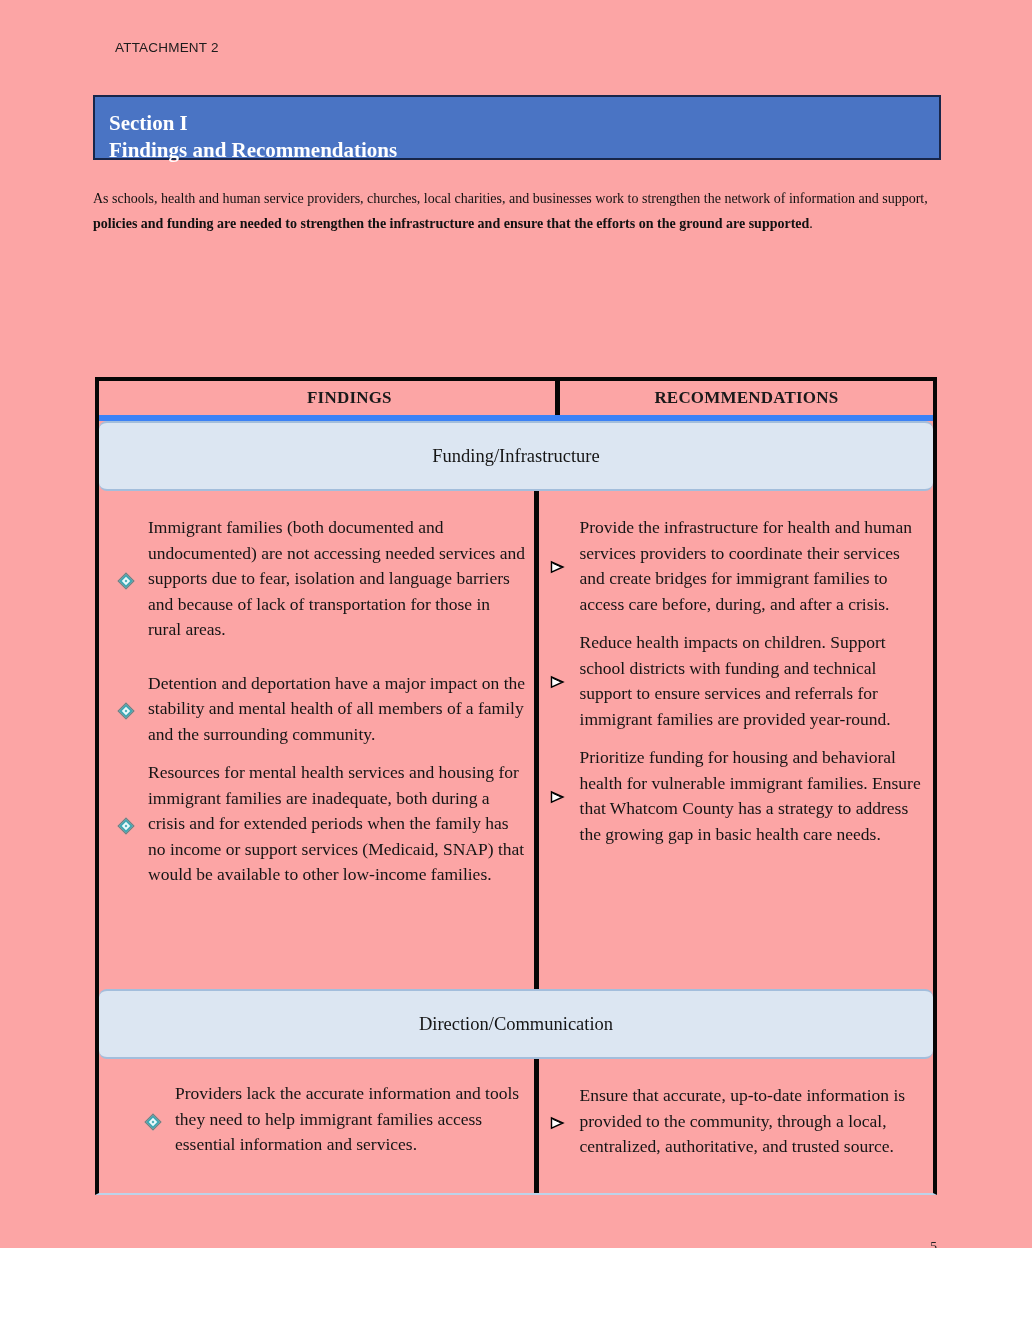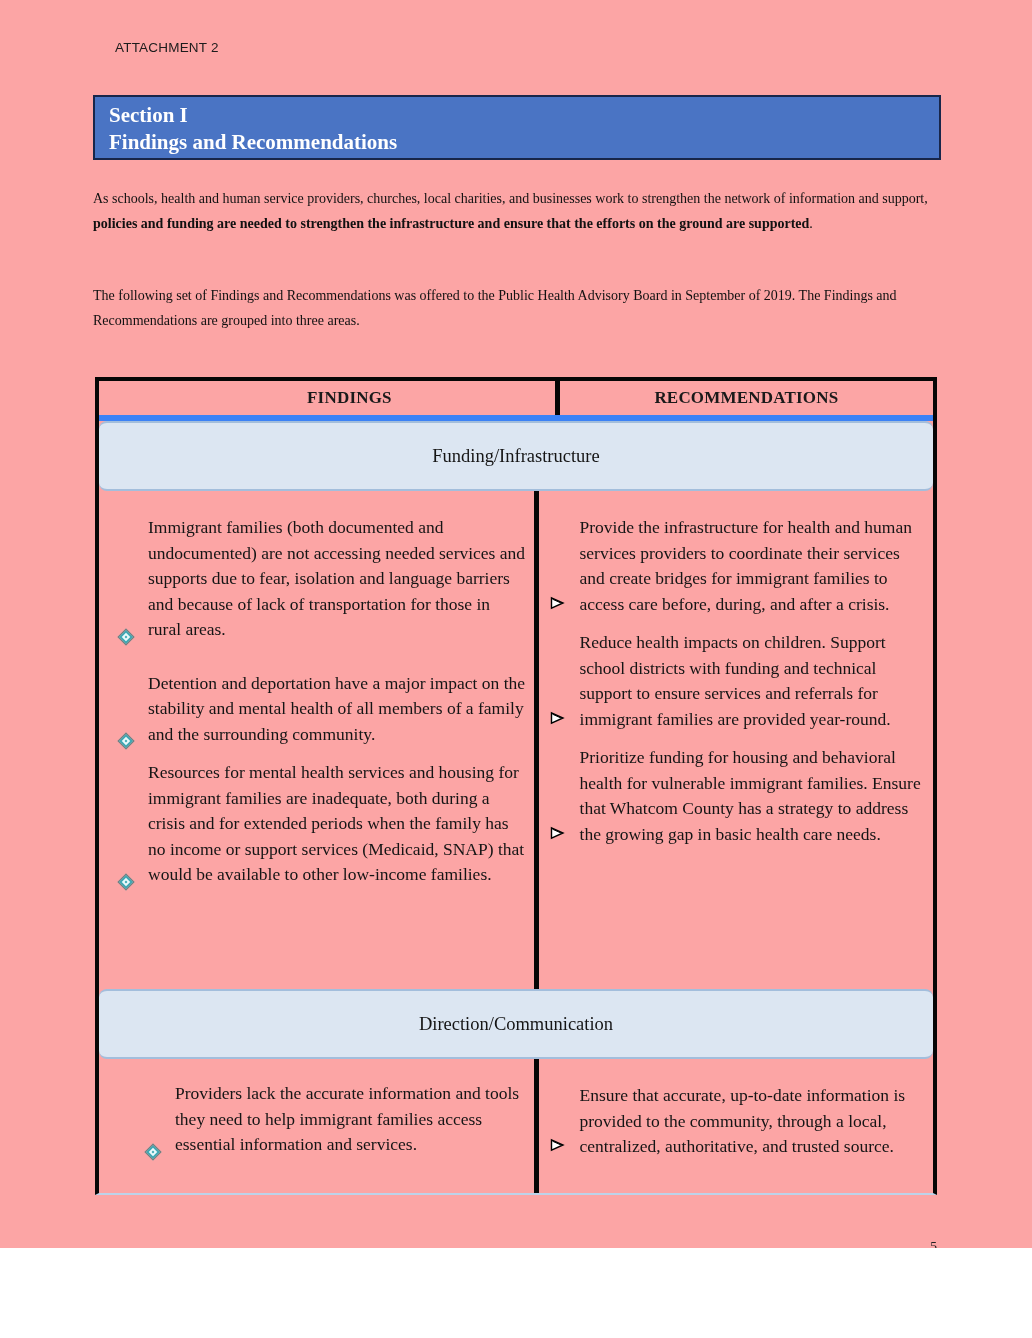--- a/index.html
+++ b/index.html
@@ -10,21 +10,21 @@
   }
   .attachment {
     position:absolute; left:115px; top:40px;
     font-family:"Liberation Sans", sans-serif; font-size:13.5px; color:#1c1c1c;
     letter-spacing:0.2px;
   }
   .section-header {
     position:absolute; left:93px; top:95px; width:848px; height:65px;
     background:#4A74C4; border:2.5px solid #18264a;
     color:#ffffff; font-weight:bold; font-size:21px; line-height:27px;
-    padding:5px 14px;
+    padding:13px 14px;
   }
   .intro { position:absolute; left:93px; width:852px; font-size:14px; line-height:24.5px; color:#111; }
   .intro-1 { top:187px; }
   .intro-2 { top:284px; }
 
   .tf-table {
     position:absolute; left:95px; top:377px; width:842px;
     border:4px solid #060606; border-bottom:2px solid #BDD3EA;
   }
   .row { display:flex; }
@@ -38,21 +38,21 @@
   .band {
     background:#DCE6F2; border-top:2px solid #A3BEDC; border-bottom:2px solid #A3BEDC;
     height:70px; display:flex; align-items:center; justify-content:center;
     font-size:18.5px; color:#151515;border-radius:8px;
   }
   .body-sec1 { min-height:498px; }
   .body-sec2 { min-height:134px; }
   .cell-pad-l { padding:24px 8px 18px 19px; }
   .cell-pad-r { padding:24px 8px 18px 11px; }
   .cell-pad-l-indent { padding:22px 8px 12px 46px; }
-  .bullet-item { display:flex; align-items:flex-end; font-size:17.5px; line-height:25.5px; color:#151515; }
+  .bullet-item { display:flex; align-items:center; font-size:17.5px; line-height:25.5px; color:#151515; }
   .mb-lg { margin-bottom:28px; }
   .mb-md { margin-bottom:13px; }
   .bullet-icon-box { flex:0 0 30px; padding-top:5px; }
   .diamond {
     display:block; width:12px; height:12px; margin-left:2px;
     background:#3FA8B4; border:1px solid #7b7b7b; transform:rotate(45deg);
     box-shadow: inset 0 0 0 2px #3FA8B4, inset 0 0 0 4px #eafafb;
   }
   .arrow-box { flex:0 0 30px; padding-top:6px; }
   .bullet-text { flex:1; }
@@ -76,21 +76,20 @@
 
   <div class="attachment">ATTACHMENT 2</div>
 
   <div class="section-header">
     <div>Section I</div>
     <div>Findings and Recommendations</div>
   </div>
 
   <p class="intro intro-1"><span>As schools, health and human service providers, churches, local charities, and businesses work to strengthen the network of information and support, </span><b>policies and funding are needed to strengthen the infrastructure and ensure that the efforts on the ground are supported</b><span>.</span></p>
 
-  <p class="intro intro-2">The following set of Findings and Recommendations was offered to the Public Health Advisory Board in September of 2019.  The Findings and Recommendations are grouped into three areas.</p>
 
   <div class="tf-table">
 
     <div class="row thead">
       <div class="cell-l">FINDINGS</div>
       <div class="cell-r">RECOMMENDATIONS</div>
     </div>
 
     <div class="band">Funding/Infrastructure</div>
 

